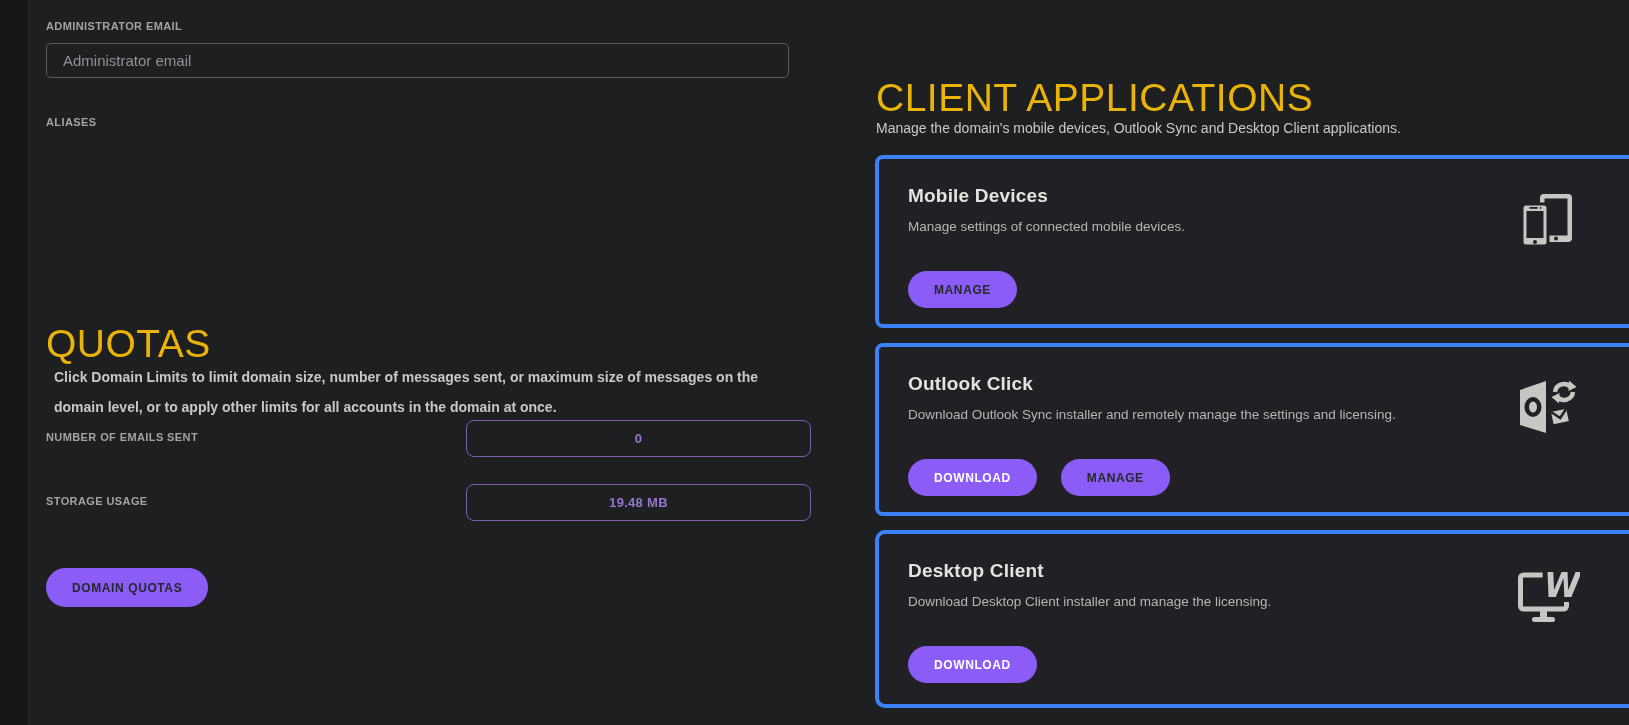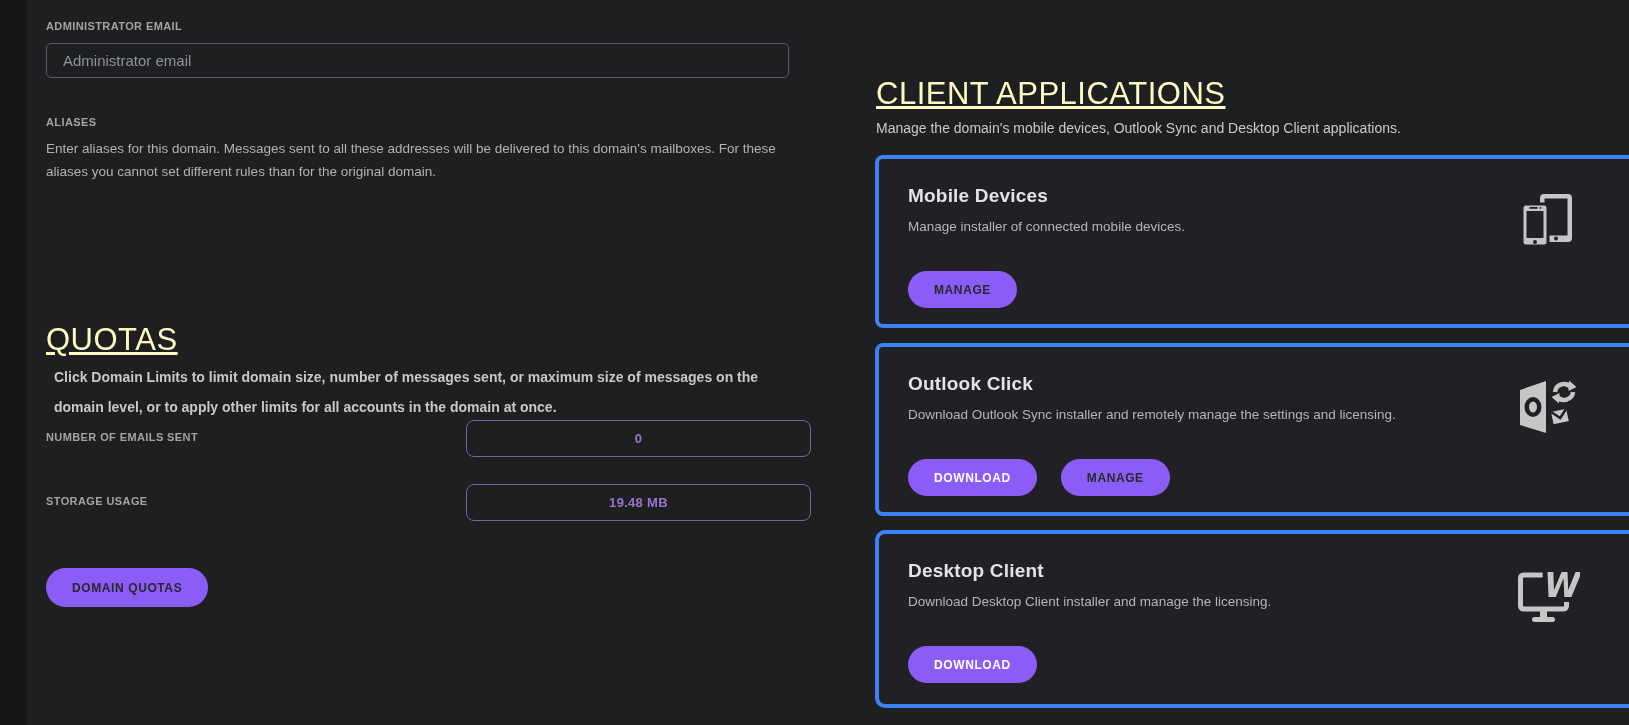--- a/index.html
+++ b/index.html
@@ -9,22 +9,22 @@
     font-family:"Liberation Sans",sans-serif;
     margin-left:27px;
     -webkit-font-smoothing:antialiased;
   }
   
   .field-label{
     position:absolute;font-size:11px;font-weight:bold;letter-spacing:.4px;
     color:#a3a3a3;text-transform:uppercase;white-space:nowrap;
   }
   .section-title{
-    position:absolute;margin:0;font-size:31px;font-weight:400;letter-spacing:.5px;
-    color:#fef9c3;white-space:nowrap;text-decoration:underline;
+    position:absolute;margin:0;font-size:39px;font-weight:400;letter-spacing:.5px;
+    color:#eab308;white-space:nowrap;
   }
   .desc{position:absolute;margin:0;font-size:13.5px;line-height:23px;color:#b2b2b2;}
   .btn{
     height:37px;border:none;border-radius:19px;padding:0 26px;
     background:#8b5cf6;font-family:inherit;font-size:12px;font-weight:bold;
     letter-spacing:.6px;cursor:pointer;white-space:nowrap;
   }
   .btn.secondary{color:#26282c;}
   .btn.primary{color:#ffffff;}
   
@@ -77,21 +77,20 @@
 <div class="stage">
 
   <div class="left-col">
 
     <div class="field-label admin-label">ADMINISTRATOR EMAIL</div>
 
     <input class="text-input" type="text" placeholder="Administrator email" style="">
 
     <div class="field-label aliases-label">ALIASES</div>
 
-    <p class="desc aliases-desc">Enter aliases for this domain. Messages sent to all these addresses will be delivered to this domain's mailboxes. For these aliases you cannot set different rules than for the original domain.</p>
 
     <h1 class="section-title quotas-title">QUOTAS</h1>
 
     <p class="desc quotas-desc">Click Domain Limits to limit domain size, number of messages sent, or maximum size of messages on the domain level, or to apply other limits for all accounts in the domain at once.</p>
 
     <div class="field-label quota-label-1">NUMBER OF EMAILS SENT</div>
     <div class="quota-field quota-field-1">
       <span class="quota-value">0</span>
     </div>
 
@@ -104,21 +103,21 @@
   </div>
 
   <div class="right-col">
 
     <h1 class="section-title apps-title">CLIENT APPLICATIONS</h1>
 
     <p class="desc apps-subtitle">Manage the domain's mobile devices, Outlook Sync and Desktop Client applications.</p>
 
     <div class="card card-1">
       <div class="card-title">Mobile Devices</div>
-      <p class="card-desc">Manage installer of connected mobile devices.</p>
+      <p class="card-desc">Manage settings of connected mobile devices.</p>
       <div class="card-buttons">
         <button class="btn secondary">MANAGE</button>
       </div>
       <div class="card-icon">
         <svg width="56" height="56" viewBox="0 0 56 54">
           <rect x="22" y="2" width="32" height="48" rx="4" fill="#c6c6c6"></rect>
           <rect x="26.5" y="6.5" width="23" height="37" fill="#212125"></rect>
           <circle cx="38" cy="46.5" r="2" fill="#212125"></circle>
           <rect x="4" y="12" width="26" height="42" rx="4" fill="#c6c6c6" stroke="#212125" stroke-width="3"></rect>
           <rect x="8.5" y="19" width="17" height="27" fill="#212125"></rect>

